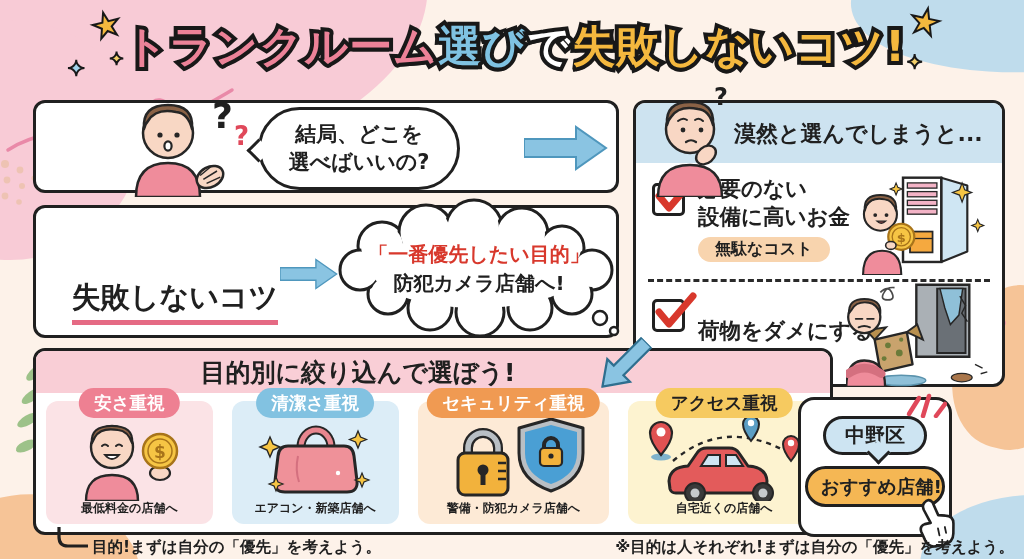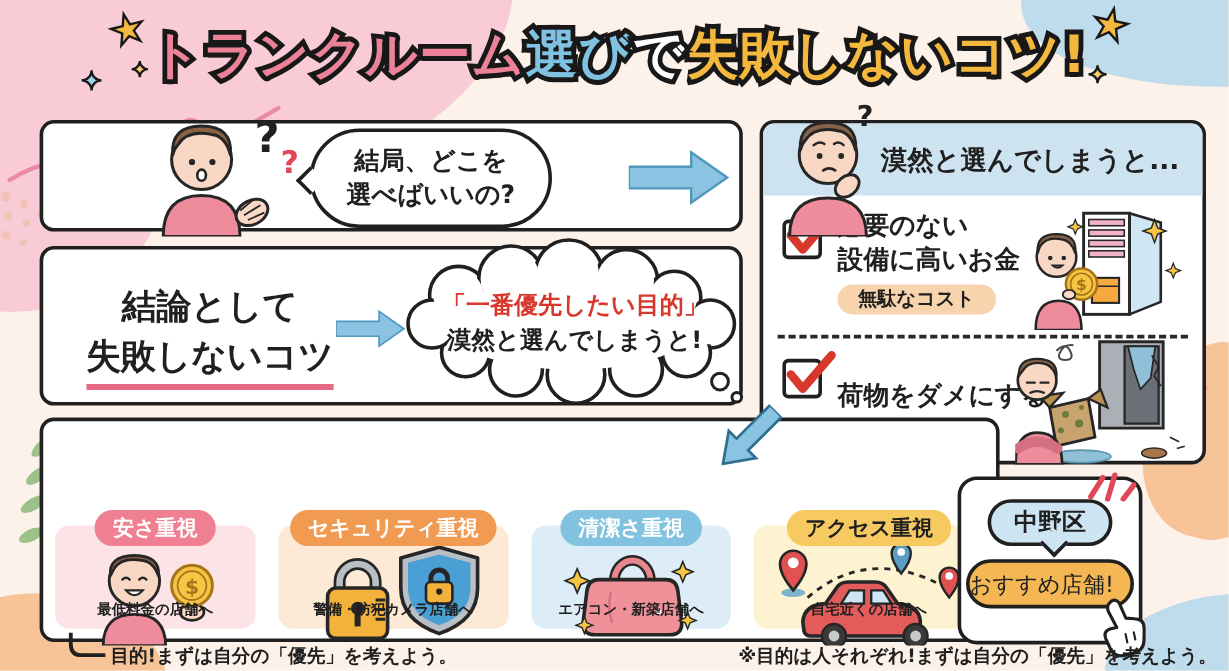--- a/index.html
+++ b/index.html
@@ -42,41 +42,41 @@
   .w-item { position:absolute; left:14px; right:6px; }
   .w-text { position:absolute; left:48px; font-size:21.5px; font-weight:900; line-height:1.32; }
   .tagpill { position:absolute; border-radius:15px; padding:2px 17px; font-size:16px; font-weight:800; white-space:nowrap;text-align:right; }
   .w-illus { position:absolute; }
   .dashdiv { position:absolute; left:12px; right:12px; top:176px; border-top:3px dashed #2a2a2a; }
 
   
   .purpose-head { position:absolute; left:0; top:0; right:0; height:42px; background:#f9ced6; border-radius:9px 9px 0 0;
                   display:flex; align-items:center; justify-content:center; padding-right:150px; }
   .purpose-head-label { font-size:25px; font-weight:900; }
-  .cards { position:absolute; left:10px; right:10px; top:50px; bottom:8px; display:flex; gap:19px;margin-top:37px; }
+  .cards { position:absolute; left:10px; right:10px; top:50px; bottom:8px; display:flex; gap:19px; }
   .card { position:relative; flex:1; border-radius:12px; }
   .card.wide { flex:1.15; }
   .cardpill { position:absolute; top:-13px; left:50%; transform:translateX(-50%); border-radius:17px; padding:3px 15px;
               font-size:17.5px; font-weight:900; color:#fff; white-space:nowrap; z-index:2; }
   .card-label { position:absolute; left:0; right:0; bottom:7px; text-align:center; font-size:12px; font-weight:900; white-space:nowrap; }
   .card-illus { position:absolute; left:50%; top:14px; transform:translateX(-50%); }
   .card1 { background:#fbe3e6; } .card1 .cardpill { background:#ee8092; }
   .card2 { background:#dcedf7; } .card2 .cardpill { background:#82c2e1; }
   .card3 { background:#fdead6; } .card3 .cardpill { background:#f09a52; }
   .card4 { background:#fdf3d0; } .card4 .cardpill { background:#f6ca60; color:#202020; }
 
   
   .badge-card { position:absolute; left:798px; top:397px; width:154px; height:140px; background:#fff;
                 border:3px solid #202020; border-radius:16px; z-index:2; }
   .badge-area { position:absolute; left:50%; transform:translateX(-50%); top:16px; width:104px; background:#cde4f2;
                 border:3px solid #202020; border-radius:20px; text-align:center; font-size:20px; font-weight:900; padding:3px 0; }
   .badge-area::after { content:""; position:absolute; left:44px; bottom:-9px; width:14px; height:14px; background:#cde4f2;
                        border-right:3px solid #202020; border-bottom:3px solid #202020; transform:rotate(45deg); }
   .badge-btn { position:absolute; left:50%; transform:translateX(-50%); top:66px; width:140px; background:#f5b754;
-               border:3px solid #202020; border-radius:22px; text-align:left; font-size:18.5px; font-weight:400; padding:5px 0; }
+               border:3px solid #202020; border-radius:22px; text-align:right; font-size:18.5px; font-weight:700; padding:5px 0; }
 
   
   .footnote { position:absolute; top:537px; font-size:15.5px; font-weight:800; z-index:2; white-space:nowrap; }
 
   .qmark { position:absolute; font-weight:900; z-index:3; }
 </style>
 </head>
 <body>
 
 <div class="canvas">
@@ -168,21 +168,21 @@
       <span class="bubble-line">結局、どこを</span>
       <span class="bubble-line">選べばいいの?</span>
     </div>
     <svg class="abs" style="left:488px;top:22px;" width="84" height="46" viewBox="0 0 84 46">
       <polygon points="0,14 52,14 52,2 82,23 52,44 52,32 0,32" fill="#8ac4e2" stroke="#4f97bd" stroke-width="2"></polygon>
     </svg>
   </div>
 
   <div class="box" style="left:33px;top:205px;width:586px;height:133px;">
     <div class="concl-text">
-      <span>結論として</span><br>
+      <br>
       <span class="underline-pink">失敗しないコツ</span>
     </div>
     <svg class="abs" style="left:244px;top:44px;" width="58" height="44" viewBox="0 0 84 46">
       <polygon points="0,14 52,14 52,2 82,23 52,44 52,32 0,32" fill="#8ac4e2" stroke="#4f97bd" stroke-width="2"></polygon>
     </svg>
     <div class="cloud-wrap">
       <svg width="290" height="129" viewBox="0 0 290 129" style="overflow:visible;">
         <g fill="#fff" stroke="#202020" stroke-width="3">
           <circle cx="48" cy="36" r="24"></circle>
             <circle cx="92" cy="22" r="27"></circle>
@@ -212,21 +212,21 @@
             <circle cx="26" cy="60" r="17"></circle>
           <ellipse cx="143" cy="60" rx="105" ry="38"></ellipse>
         </g>
         <g fill="#fff" stroke="#202020" stroke-width="2.5">
           <circle cx="266" cy="108" r="7"></circle>
             <circle cx="280" cy="121" r="4"></circle>
         </g>
       </svg>
       <div class="cloud-text">
         <span class="cloud-red">「一番優先したい目的」</span><br>
-        <span>漠然と選んでしまうと!</span>
+        <span>防犯カメラ店舗へ!</span>
       </div>
     </div>
   </div>
 
   <div class="box" style="left:633px;top:100px;width:372px;height:287px;">
     <div class="warn-head">
       <span class="warn-head-label">漠然と選んでしまうと...</span>
     </div>
     <svg class="abs" style="left:4px;top:-14px;z-index:2;" width="100" height="108" viewBox="0 0 100 108">
       <path d="M18 108 Q18 76 50 76 Q82 76 82 108 Z" fill="#ef8c9b" stroke="#262626" stroke-width="2.5"></path>
@@ -317,70 +317,73 @@
         <path d="M36 12 q8-8 12 0 q4 8-4 8 q-9 0-4-8 q3-6 11-5" stroke="#4a4a4a" stroke-width="1.8" fill="none"></path>
       </svg>
     </div>
   </div>
 
   <svg class="abs" style="left:592px;top:340px;z-index:3;transform:rotate(135deg);" width="64" height="50" viewBox="0 0 84 46">
     <polygon points="0,14 52,14 52,2 82,23 52,44 52,32 0,32" fill="#8ac4e2" stroke="#2f6f8f" stroke-width="3"></polygon>
   </svg>
 
   <div class="box" style="left:33px;top:348px;width:800px;height:187px;">
+    <div class="purpose-head">
+      <span class="purpose-head-label">目的別に絞り込んで選ぼう!</span>
+    </div>
     <div class="cards">
 
       <div class="card card1">
         <span class="cardpill">安さ重視</span>
         <svg class="card-illus" width="130" height="86" viewBox="0 0 130 86">
           <path d="M22 86 Q22 60 48 60 Q74 60 74 86 Z" fill="#ef8c9b" stroke="#262626" stroke-width="2.4"></path>
           <circle cx="48" cy="32" r="21" fill="#f8d7c4" stroke="#262626" stroke-width="2.4"></circle>
           <path d="M28 28 Q26 11 48 11 Q70 11 68 28 Q64 16 54 15 Q37 12 31 22 Z" fill="#8a6246" stroke="#262626" stroke-width="2.2" stroke-linejoin="round"></path>
           <path d="M38 31 q3-3 6 0 M52 31 q3-3 6 0" stroke="#262626" stroke-width="2" fill="none" stroke-linecap="round"></path>
           <path d="M41 40 q7 8 14 0 z" fill="#fff" stroke="#262626" stroke-width="1.8"></path>
           <ellipse cx="96" cy="58" rx="10" ry="7" fill="#f8d7c4" stroke="#262626" stroke-width="2.2"></ellipse>
           <circle cx="96" cy="36" r="17" fill="#f6c544" stroke="#a8741a" stroke-width="2.5"></circle>
           <circle cx="96" cy="36" r="12" fill="none" stroke="#a8741a" stroke-width="1.5"></circle>
           <text x="96" y="43" font-size="17" font-weight="bold" fill="#a8741a" text-anchor="middle">$</text>
         </svg>
         <span class="card-label">最低料金の店舗へ</span>
+      </div>
+
+      <div class="card card2">
+        <span class="cardpill">清潔さ重視</span>
+        <svg class="card-illus" width="130" height="86" viewBox="0 0 130 86">
+          <path d="M51 32 a15 17 0 0 1 30 0" fill="none" stroke="#262626" stroke-width="9"></path>
+          <path d="M51 32 a15 17 0 0 1 30 0" fill="none" stroke="#e8868f" stroke-width="5"></path>
+          <path d="M38 31 h56 q9 0 10 10 l3 25 q1 11 -10 11 h-62 q-11 0 -10-11 l3-25 q1-10 10-10 z" fill="#ef9199" stroke="#262626" stroke-width="3" stroke-linejoin="round"></path>
+          <path d="M48 41 q-3 14 1 26" stroke="#d4707f" stroke-width="2" fill="none"></path>
+          <circle cx="88" cy="58" r="2.2" fill="#fff"></circle>
+          <path d="M20 22 l3 7 7 3 -7 3 -3 7 -3-7 -7-3 7-3 z" fill="#f6c544" stroke="#262626" stroke-width="1.4"></path>
+          <path d="M108 16 l2.5 6 6 2.5 -6 2.5 -2.5 6 -2.5-6 -6-2.5 6-2.5 z" fill="#f6c544" stroke="#262626" stroke-width="1.3"></path>
+          <path d="M112 58 l2 5 5 2 -5 2 -2 5 -2-5 -5-2 5-2 z" fill="#f6c544" stroke="#262626" stroke-width="1.2"></path>
+          <path d="M26 62 l2 5 5 2 -5 2 -2 5 -2-5 -5-2 5-2 z" fill="#f6c544" stroke="#262626" stroke-width="1.2"></path>
+        </svg>
+        <span class="card-label">エアコン・新築店舗へ</span>
       </div>
 
       <div class="card card3 wide">
         <span class="cardpill">セキュリティ重視</span>
         <svg class="card-illus" width="150" height="84" viewBox="0 0 150 84">
           <path d="M30 40 v-7 a15 15 0 0 1 30 0 v7" fill="none" stroke="#262626" stroke-width="10"></path>
           <path d="M30 40 v-7 a15 15 0 0 1 30 0 v7" fill="none" stroke="#b9bfc4" stroke-width="5.5"></path>
           <rect x="20" y="38" width="50" height="42" rx="7" fill="#f2b23c" stroke="#262626" stroke-width="3"></rect>
           <circle cx="45" cy="55" r="5.5" fill="#262626"></circle>
             <rect x="42.5" y="57" width="5" height="13" fill="#262626"></rect>
           <path d="M60 48 h8 M60 56 h8 M60 64 h8" stroke="#262626" stroke-width="2.5"></path>
           <path d="M113 4 l32 9 v25 q0 27 -32 38 q-32-11-32-38 v-25 z" fill="#b9bfc4" stroke="#262626" stroke-width="3" stroke-linejoin="round"></path>
           <path d="M113 10 l26 7 v21 q0 22 -26 31 q-26-9-26-31 v-21 z" fill="#4a9fd4"></path>
           <path d="M106 34 v-4 a7 7 0 0 1 14 0 v4" stroke="#262626" stroke-width="4" fill="none"></path>
           <rect x="102" y="33" width="22" height="18" rx="4" fill="#f2b23c" stroke="#262626" stroke-width="2.2"></rect>
           <circle cx="113" cy="41" r="2.6" fill="#262626"></circle>
         </svg>
         <span class="card-label">警備・防犯カメラ店舗へ</span>
-      </div>
-
-      <div class="card card2">
-        <span class="cardpill">清潔さ重視</span>
-        <svg class="card-illus" width="130" height="86" viewBox="0 0 130 86">
-          <path d="M51 32 a15 17 0 0 1 30 0" fill="none" stroke="#262626" stroke-width="9"></path>
-          <path d="M51 32 a15 17 0 0 1 30 0" fill="none" stroke="#e8868f" stroke-width="5"></path>
-          <path d="M38 31 h56 q9 0 10 10 l3 25 q1 11 -10 11 h-62 q-11 0 -10-11 l3-25 q1-10 10-10 z" fill="#ef9199" stroke="#262626" stroke-width="3" stroke-linejoin="round"></path>
-          <path d="M48 41 q-3 14 1 26" stroke="#d4707f" stroke-width="2" fill="none"></path>
-          <circle cx="88" cy="58" r="2.2" fill="#fff"></circle>
-          <path d="M20 22 l3 7 7 3 -7 3 -3 7 -3-7 -7-3 7-3 z" fill="#f6c544" stroke="#262626" stroke-width="1.4"></path>
-          <path d="M108 16 l2.5 6 6 2.5 -6 2.5 -2.5 6 -2.5-6 -6-2.5 6-2.5 z" fill="#f6c544" stroke="#262626" stroke-width="1.3"></path>
-          <path d="M112 58 l2 5 5 2 -5 2 -2 5 -2-5 -5-2 5-2 z" fill="#f6c544" stroke="#262626" stroke-width="1.2"></path>
-          <path d="M26 62 l2 5 5 2 -5 2 -2 5 -2-5 -5-2 5-2 z" fill="#f6c544" stroke="#262626" stroke-width="1.2"></path>
-        </svg>
-        <span class="card-label">エアコン・新築店舗へ</span>
       </div>
 
       <div class="card card4 wide">
         <span class="cardpill">アクセス重視</span>
         <svg class="card-illus" width="172" height="92" viewBox="0 0 170 92" style="top:8px;">
           <ellipse cx="22" cy="48" rx="10" ry="3.5" fill="#7fb3cc"></ellipse>
           <path d="M34 52 Q85 8 150 44" fill="none" stroke="#262626" stroke-width="2.4" stroke-dasharray="5 5"></path>
           <path d="M22 46 q-11-13-11-22 a11 11 0 1 1 22 0 q0 9-11 22 z" fill="#e05252" stroke="#262626" stroke-width="2.2"></path>
           <circle cx="22" cy="23" r="4.5" fill="#fff"></circle>
           <path d="M112 32 q-8-10-8-17 a8 8 0 1 1 16 0 q0 7-8 17 z" fill="#5b9ec4" stroke="#262626" stroke-width="2"></path>

